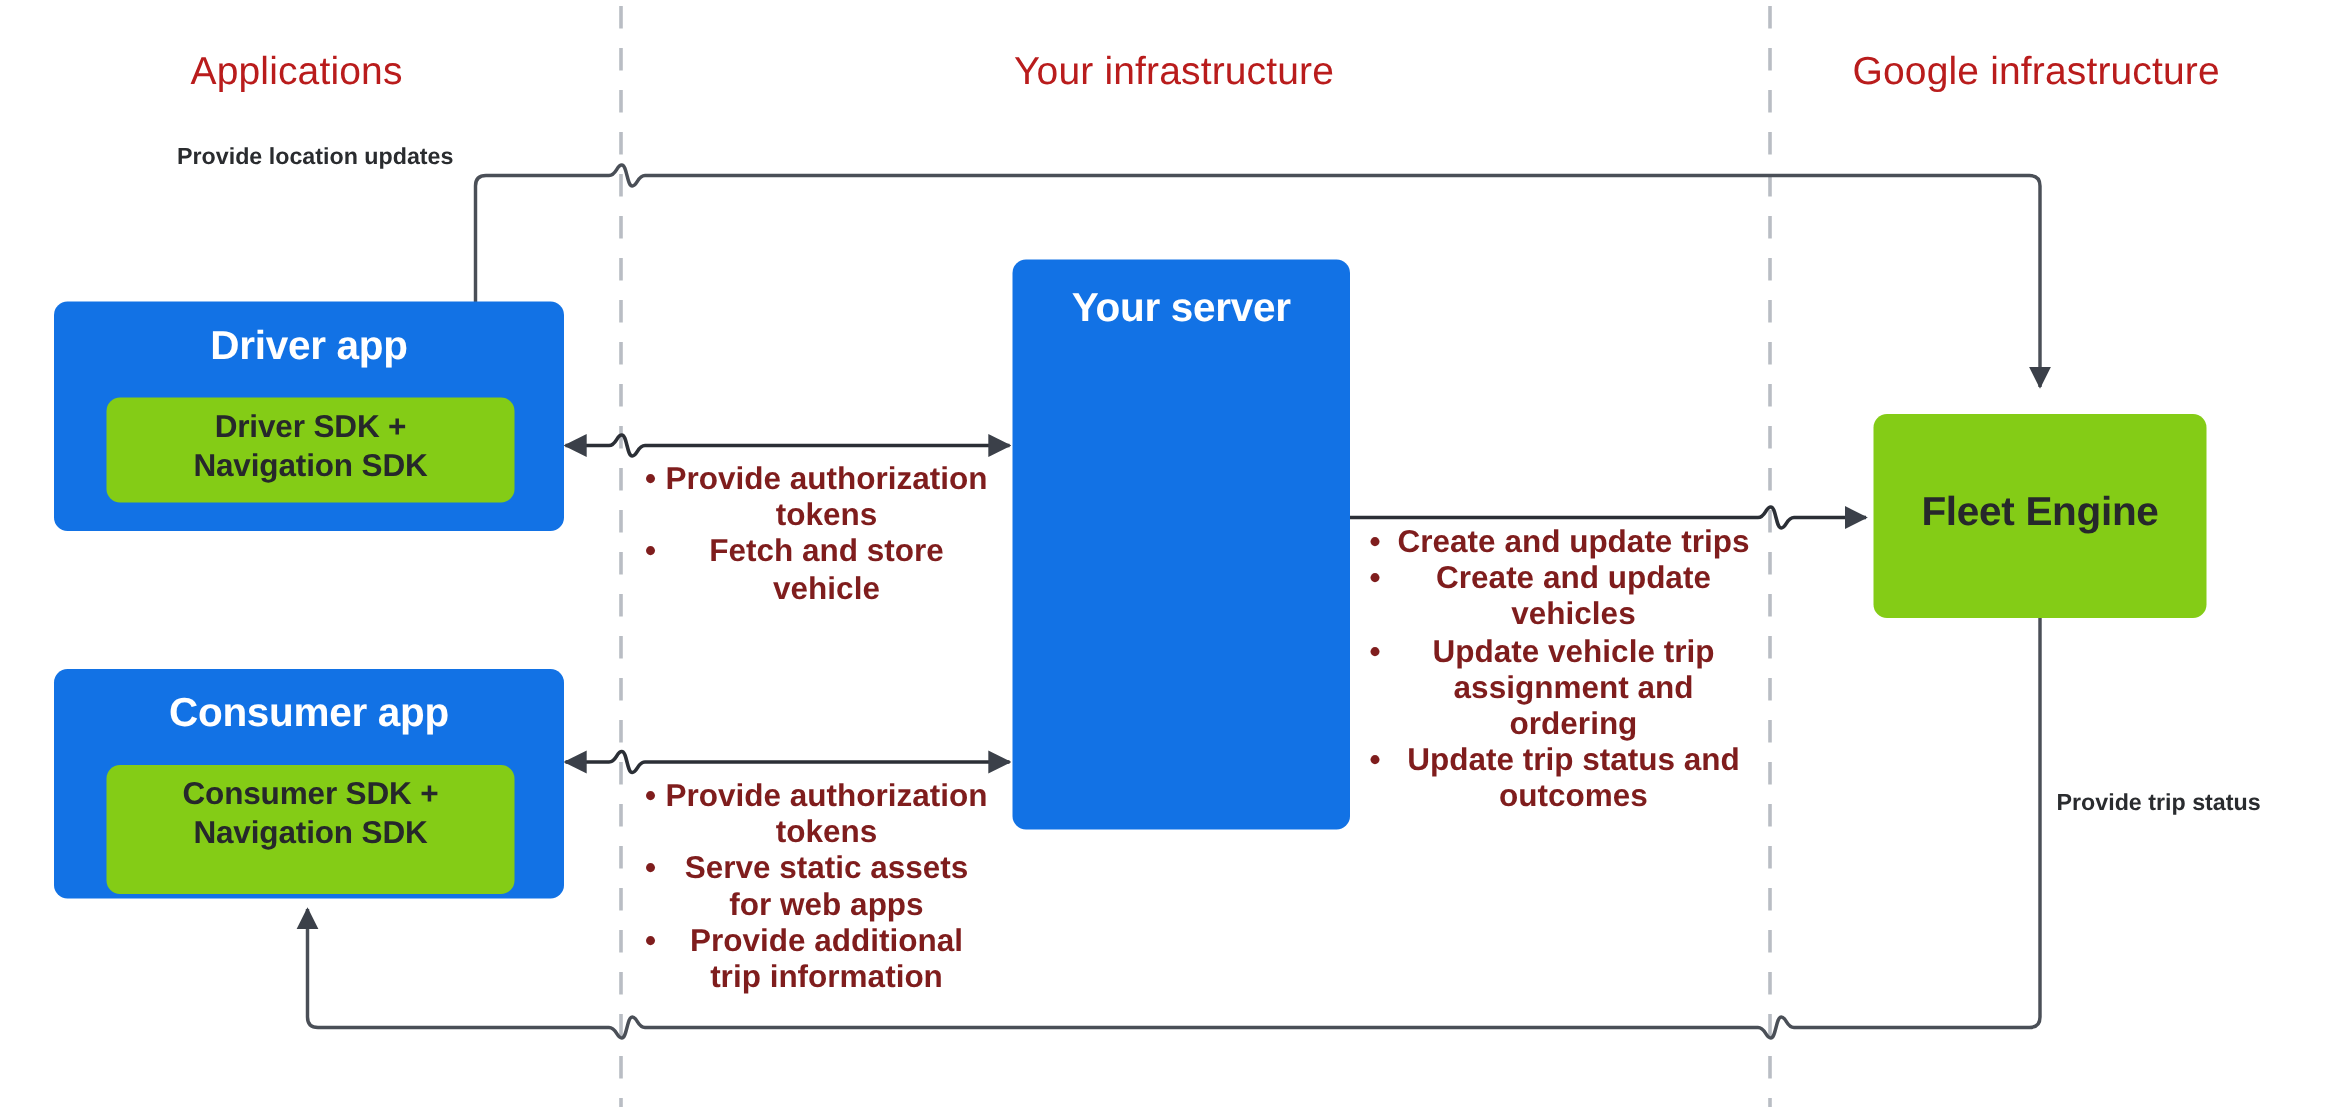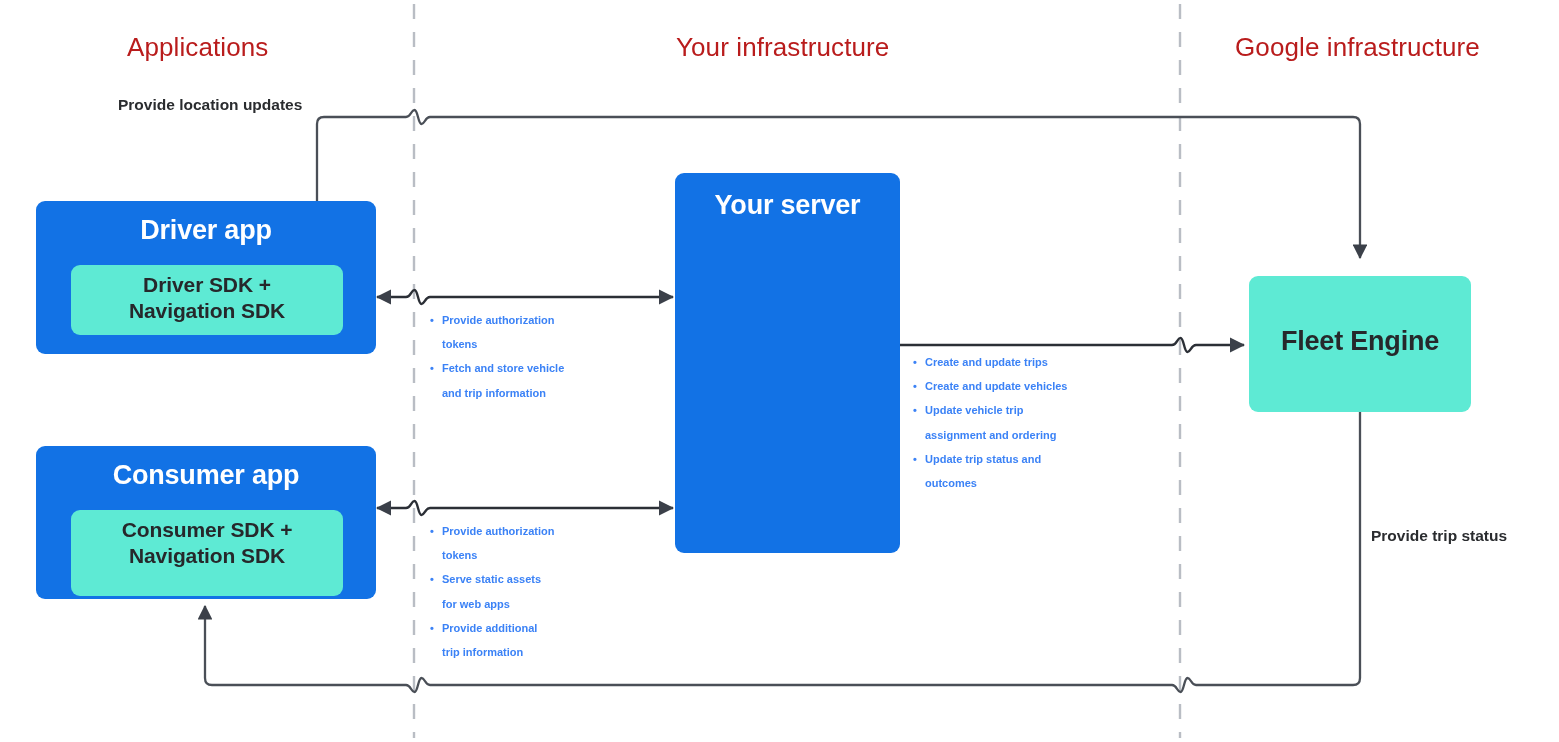--- a/index.html
+++ b/index.html
@@ -34,21 +34,21 @@
   }
   .node-box {
     position: absolute;
     box-sizing: border-box;
     border-radius: 9px;
   }
   .node-blue {
     background: #1272E5;
   }
   .node-yellow {
-    background: #5eead4;
+    background: #84cc16;
   }
   .node-title-white {
     position: absolute;
     left: 0;
     right: 0;
     text-align: center;
     color: #ffffff;
     font-size: 27px;
     font-weight: 700;
     letter-spacing: -0.2px;
@@ -81,26 +81,27 @@
     white-space: nowrap;
   }
   .bullet-list {
     position: absolute;
     margin: 0;
     padding: 0;
     list-style: none;
   }
   .bullet-list li {
     position: relative;
-    font-size: 11px;
-    font-weight: 700;
-    color: #3b82f6;
+    font-size: 21px;
+    font-weight: 700;
+    color: #7f1d1d;
     line-height: 24.2px;
     padding-left: 12px;
     margin: 0;
+    text-align: center;
   }
   .bullet-list li::before {
     content: "\2022";
     position: absolute;
     left: 0;
     top: 0;
   }
   .bullet-list li .cont {
     display: block;
   }
@@ -177,21 +178,20 @@
   <div class="edge-label" style="left:118px; top:96px;">Provide location updates</div>
   <div class="edge-label" style="left:1371px; top:527px;">Provide trip status</div>
 
   <ul class="bullet-list" style="left:430px; top:308px; width:230px;">
     <li>
       <span>Provide authorization</span>
       <span class="cont">tokens</span>
     </li>
     <li>
       <span>Fetch and store vehicle</span>
-      <span class="cont">and trip information</span>
     </li>
   </ul>
 
   <ul class="bullet-list" style="left:430px; top:519px; width:230px;">
     <li>
       <span>Provide authorization</span>
       <span class="cont">tokens</span>
     </li>
     <li>
       <span>Serve static assets</span>

